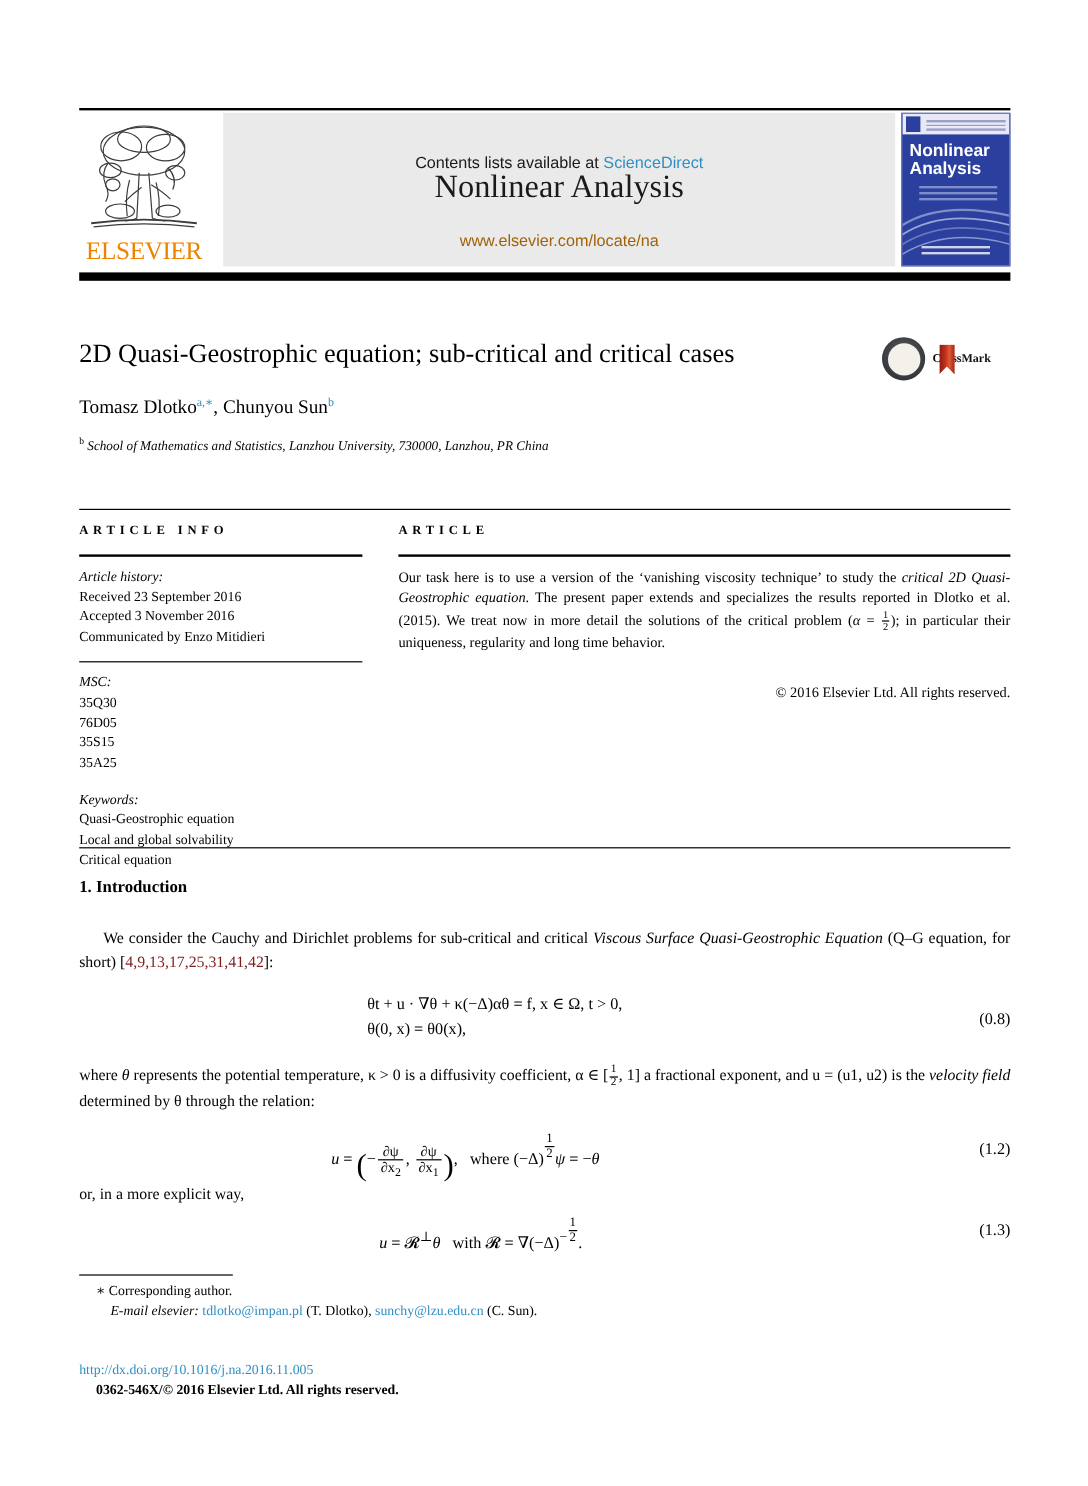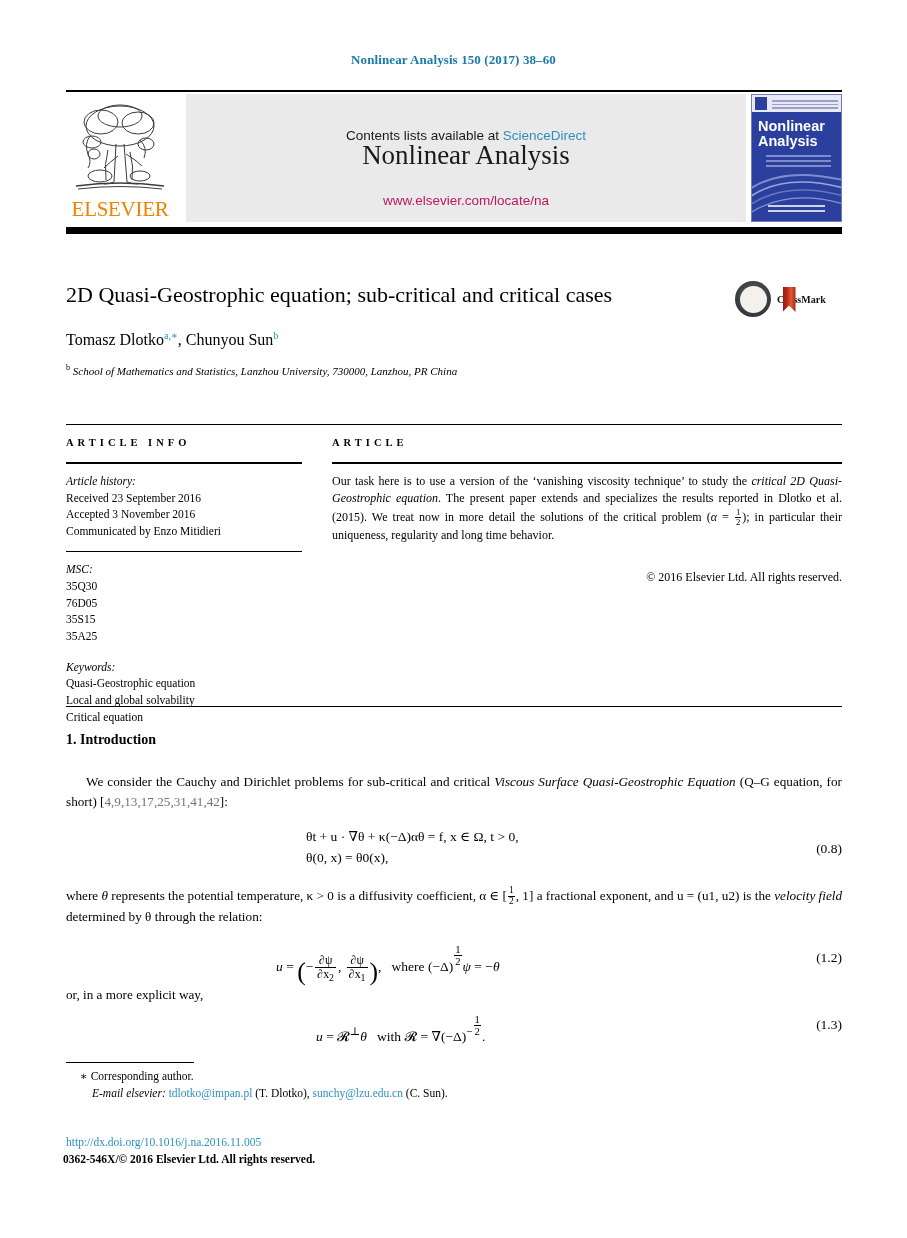--- a/index.html
+++ b/index.html
@@ -104,21 +104,21 @@
     font-size: 27px;
     color: #1a1a1a;
     font-family: "Liberation Serif", serif;
   }
   .banner .jurl {
     position: absolute;
     bottom: 14px; left: 0; right: 0;
     text-align: center;
     font-size: 13.5px;
     font-family: "Liberation Sans", sans-serif;
-    color: #be185d;
+    color: #a16207;
   }
 
   .cover {
     position: absolute;
     right: 0;
     top: 2px;
     width: 91px;
     height: 128px;
     background: #2b3f9e;
     border: 1px solid #6f7cbf;
@@ -316,21 +316,21 @@
   }
   .para {
     position: absolute;
     font-size: 13.2px;
     line-height: 1.5;
     text-align: justify;
   }
   .p1 { left: 66px; top: 772px; width: 776px; text-indent: 20px; }
   .p2 { left: 66px; top: 886px; width: 776px; }
   .p3 { left: 66px; top: 985px; width: 776px; }
-  .cite { color: #737373; margin-top: 28px; }
+  .cite { color: #7f1d1d; margin-top: 28px; }
 
   .eq {
     position: absolute;
     font-size: 13.5px;
   }
   .eq .num {
     position: absolute;
     right: 0;
   }
   .eq1 { left: 66px; top: 827px; width: 776px; }
@@ -388,32 +388,31 @@
   .link { color: #2f8fc4; }
   .doi {
     position: absolute;
     left: 66px;
     top: 1136px;
     font-size: 11.5px;
     color: #2f8fc4;
   }
   .issn {
     position: absolute;
-    left: 63px;
+    left: 80px;
     top: 1153px;
     font-size: 11.5px;
     font-weight: bold;
   }
 </style>
 </head>
 <body>
 
 <div class="page">
 
-  <div class="runhead">Nonlinear Analysis 150 (2017) 38–60</div>
 
   <div class="masthead-rule-top"></div>
   <div class="masthead">
 
     <div class="elsevier-logo">
       <svg class="tree-svg" width="100" height="104" viewBox="0 0 100 104">
         <g stroke="#3c3c3c" stroke-width="1" fill="none">
           <ellipse cx="50" cy="30" rx="34" ry="20"></ellipse>
           <ellipse cx="31" cy="26" rx="17" ry="12"></ellipse>
           <ellipse cx="68" cy="27" rx="16" ry="11"></ellipse>

